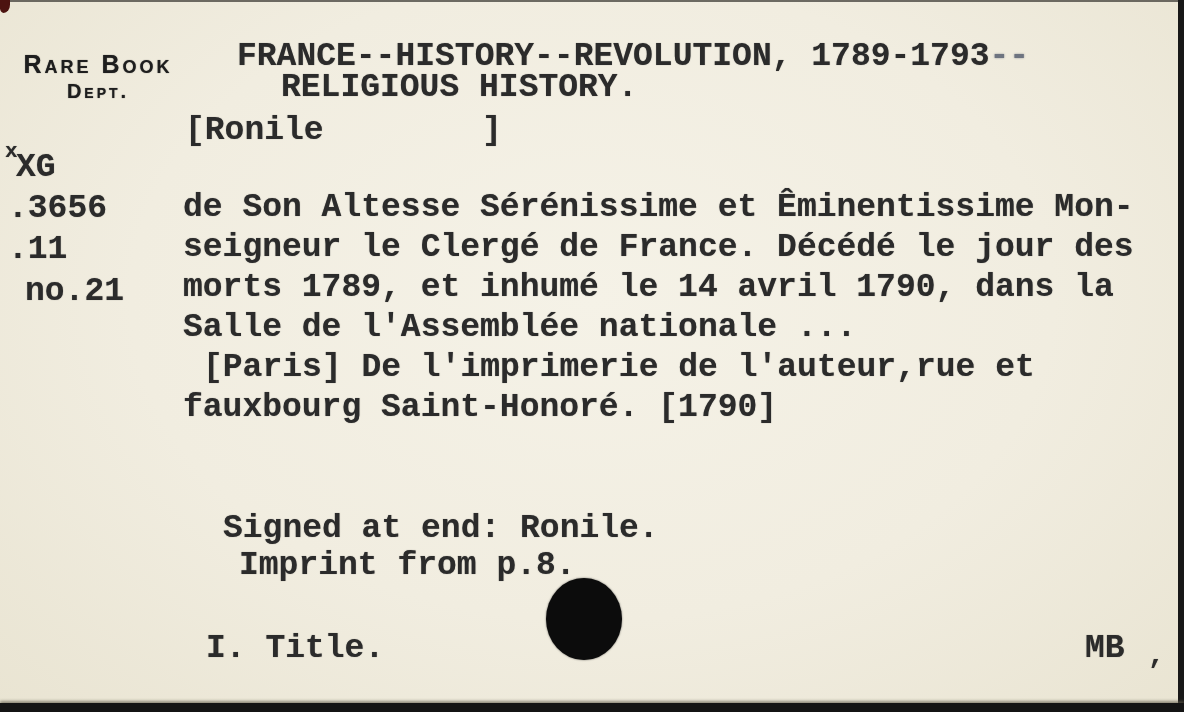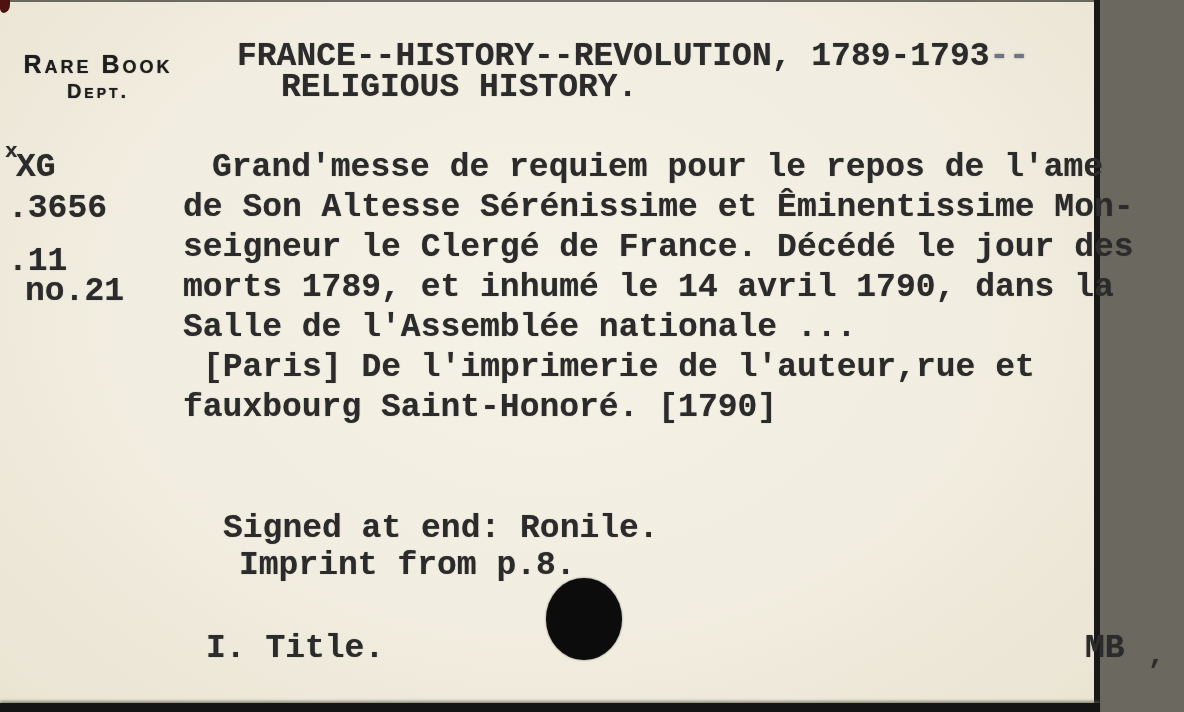--- a/index.html
+++ b/index.html
@@ -5,21 +5,21 @@
   html, body {
     margin: 0;
     padding: 0;
     width: 1184px;
     height: 712px;
     overflow: hidden;
     background: #6b685f;
   }
   .card {
     position: relative;
-    width: 1100px;
+    width: 1184px;
     height: 712px;
     background: radial-gradient(ellipse at 50% 42%, #f5f2e7 0%, #f1ede0 55%, #e9e4d2 100%);
     font-family: "Liberation Mono", "DejaVu Sans Mono", monospace;
   }
   
   .tw {
     position: absolute;
     font-size: 33px;
     line-height: 40px;
     font-weight: 700;
@@ -100,28 +100,28 @@
   <div class="edge-bottom"></div>
 
   <div class="stamp">
     <div class="stamp-l1">Rare Book</div>
     <div class="stamp-l2">Dept.</div>
   </div>
 
   <div class="tw" style="left:237px; top:37px;"><span>FRANCE--HISTORY--REVOLUTION, 1789-1793</span><span class="pencil">--</span></div>
   <div class="tw" style="left:281px; top:68px;">RELIGIOUS HISTORY.</div>
 
+  <div class="tw" style="left:185px; top:111px;">[Ronile        ]</div>
 
   <div class="tw tw-small" style="left:5px; top:140px;">x</div>
   <div class="tw" style="left:16px; top:148px;">XG</div>
   <div class="tw" style="left:8px; top:189px;">.3656</div>
-  <div class="tw" style="left:8px; top:230px;margin-top:12px;">.11</div>
+  <div class="tw" style="left:8px; top:230px;">.11</div>
   <div class="tw" style="left:25px; top:272px;">no.21</div>
 
-  <div class="tw" style="left:212px; top:148px;">Grand'messe de requiem pour le repos de l'ame</div>
   <div class="tw" style="left:183px; top:188px;">de Son Altesse Sérénissime et Êminentissime Mon-</div>
   <div class="tw" style="left:183px; top:228px;">seigneur le Clergé de France. Décédé le jour des</div>
   <div class="tw" style="left:183px; top:268px;">morts 1789, et inhumé le 14 avril 1790, dans la</div>
   <div class="tw" style="left:183px; top:308px;">Salle de l'Assemblée nationale ...</div>
   <div class="tw" style="left:203px; top:348px;">[Paris] De l'imprimerie de l'auteur,rue et</div>
   <div class="tw" style="left:183px; top:388px;">fauxbourg Saint-Honoré. [1790]</div>
 
   <div class="tw" style="left:223px; top:509px;">Signed at end: Ronile.</div>
   <div class="tw" style="left:223px; top:546px;margin-left:16px;">Imprint from p.8.</div>
 

